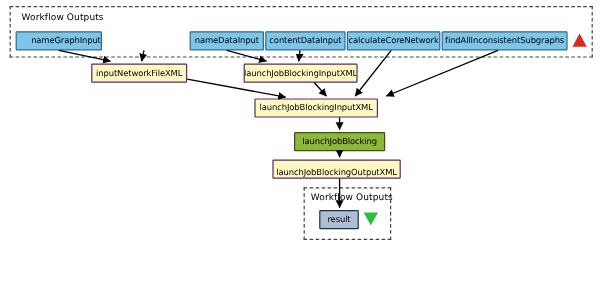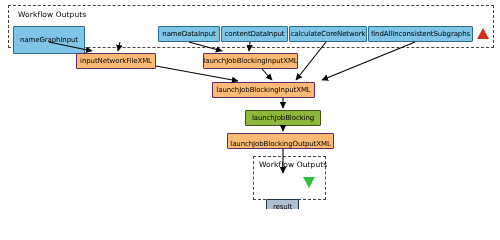--- a/index.html
+++ b/index.html
@@ -52,31 +52,30 @@
     letter-spacing: -0.1px;
     border-radius: 1px;
     overflow: hidden;
     text-align: center;
   }
   .node-input {
     background: #7ec5e8;
     border: 1px solid #2b6c8f;
   }
   .node-proc {
-    background: #fdba74;
+    background: #fef9c3;
     border: 1px solid #5c2a66;
   }
   .node-green {
     background: #8db83a;
     border: 1px solid #3d5215;
   }
   .node-output {
     background: #aebfd4;
     border: 1px solid #1c3350;
-    margin-top: 24px;
   }
   .tri {
     position: absolute;
     width: 0;
     height: 0;
   }
   .tri-up {
     border-left: 6px solid transparent;
     border-right: 6px solid transparent;
     border-bottom: 11px solid #d62b1f;
@@ -88,21 +87,21 @@
   }
 </style>
 </head>
 <body>
 
 <div id="canvas">
 
   <div class="group-box" style="left:8px; top:5px; width:486px; height:43px;"></div>
   <div class="group-label" style="left:18px; top:10px;">Workflow Outputs</div>
 
-  <div class="node node-input" style="left:13px; top:26px; width:72px; height:28px;">
+  <div class="node node-input" style="left:13px; top:26px; width:72px; height:16px;justify-content:flex-end;">
     <span>nameGraphInput</span>
   </div>
   <div class="node node-input" style="left:158px; top:26px; width:62px; height:16px;">
     <span>nameDataInput</span>
   </div>
   <div class="node node-input" style="left:221px; top:26px; width:67px; height:16px;text-align:center;">
     <span>contentDataInput</span>
   </div>
   <div class="node node-input" style="left:289px; top:26px; width:78px; height:16px;">
     <span>calculateCoreNetwork</span>

